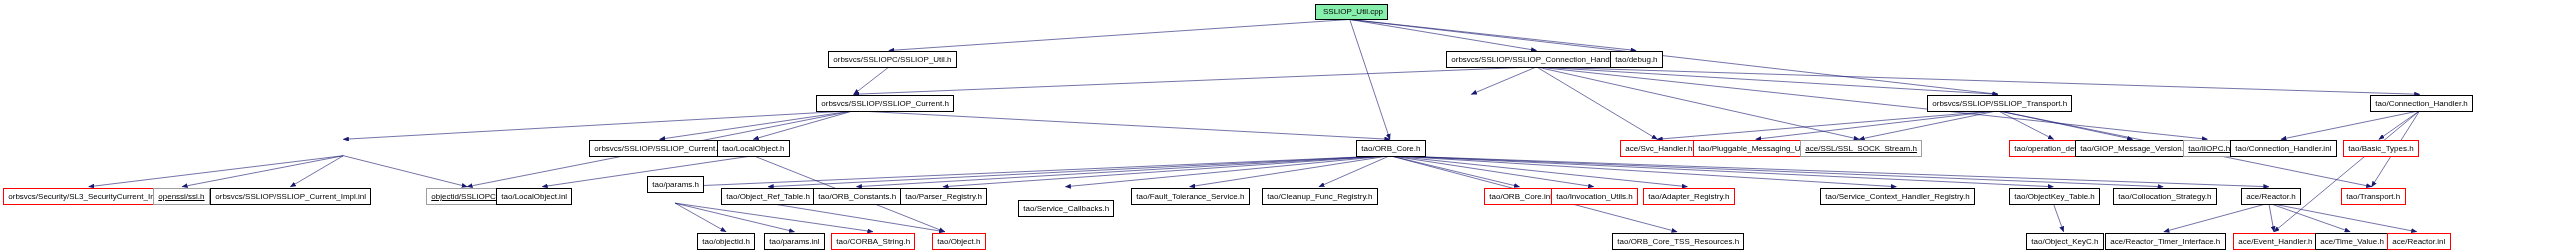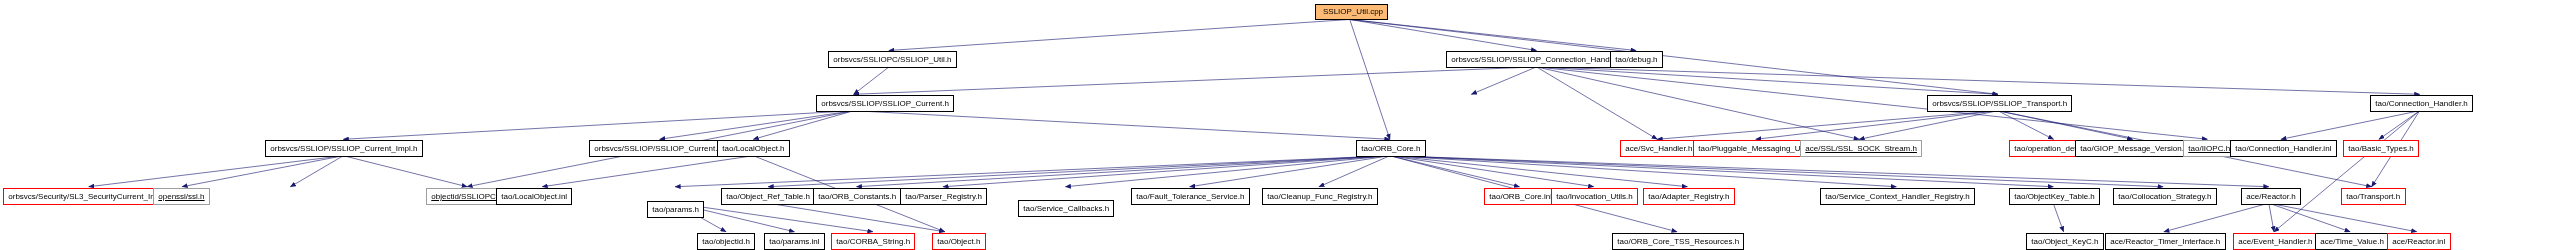--- a/index.html
+++ b/index.html
@@ -4,21 +4,21 @@
 <style>
   html,body{margin:0;padding:0;background:#ffffff;}
   .canvas{position:relative;width:2576px;height:250px;background:#ffffff;overflow:hidden;
           font-family:"Liberation Sans", sans-serif;}
   #edges{position:absolute;left:0;top:0;width:2576px;height:250px;pointer-events:none;}
   .node{position:absolute;box-sizing:border-box;border:0.6px solid #000000;background:#ffffff;
         color:#000000;font-size:8px;line-height:11px;padding:1.8px 4.3px;white-space:nowrap;
         z-index:2;cursor:pointer;}
   .b-red{border-color:#ff0000;}
   .b-gray{border-color:#9e9e9e;text-decoration:underline;}
-  .b-root{background:#fdba74;border-color:#000000;padding-left:7px;}
+  .b-root{background:#86efac;border-color:#000000;padding-left:7px;}
 </style>
 </head>
 <body>
 
 <div class="canvas">
   <svg id="edges" viewBox="0 0 4231 411" width="2576" height="250">
     <defs>
       <marker id="arrow" markerWidth="10" markerHeight="8" refX="9" refY="4" orient="auto" markerUnits="userSpaceOnUse">
         <path d="M0,0 L10,4 L0,8 z" fill="#191970"></path>
       </marker>
@@ -86,38 +86,38 @@
   <div class="node b-root" id="n-root" style="left:1315px;top:3.7px">SSLIOP_Util.cpp</div>
 
   <div class="node b-black" id="n-ssliop_util_h" style="left:828px;top:51px">orbsvcs/SSLIOPC/SSLIOP_Util.h</div>
   <div class="node b-black" id="n-ssliop_conn_handler_h" style="left:1446px;top:51px">orbsvcs/SSLIOP/SSLIOP_Connection_Handler.h</div>
   <div class="node b-black" id="n-tao_debug_h" style="left:1610px;top:51px">tao/debug.h</div>
 
   <div class="node b-black" id="n-ssliop_current_h" style="left:816px;top:95px">orbsvcs/SSLIOP/SSLIOP_Current.h</div>
   <div class="node b-black" id="n-ssliop_transport_h" style="left:1927px;top:95px">orbsvcs/SSLIOP/SSLIOP_Transport.h</div>
   <div class="node b-black" id="n-tao_connection_handler_h" style="left:2370px;top:95px">tao/Connection_Handler.h</div>
 
-  <div class="node b-black" id="n-ssliop_current_impl_h" style="left:265px;top:140px">orbsvcs/SSLIOP/SSLIOP_Current_Impl.h</div>
   <div class="node b-black" id="n-ssliop_current_inl" style="left:589px;top:140px">orbsvcs/SSLIOP/SSLIOP_Current.inl</div>
   <div class="node b-black" id="n-tao_localobject_h" style="left:717px;top:140px">tao/LocalObject.h</div>
   <div class="node b-black" id="n-tao_orb_core_h" style="left:1356px;top:140px">tao/ORB_Core.h</div>
   <div class="node b-red" id="n-ace_svc_handler_h" style="left:1620px;top:140px">ace/Svc_Handler.h</div>
   <div class="node b-red" id="n-tao_pluggable_messaging_utils_h" style="left:1693px;top:140px">tao/Pluggable_Messaging_Utils.h</div>
   <div class="node b-gray" id="n-ace_ssl_sock_stream_h" style="left:1800px;top:140px">ace/SSL/SSL_SOCK_Stream.h</div>
   <div class="node b-red" id="n-tao_operation_details_h" style="left:2009px;top:140px">tao/operation_details.h</div>
   <div class="node b-black" id="n-tao_giop_message_version_h" style="left:2075px;top:140px">tao/GIOP_Message_Version.h</div>
   <div class="node b-gray" id="n-tao_iiopc_h" style="left:2183px;top:140px">tao/IIOPC.h</div>
   <div class="node b-black" id="n-tao_connection_handler_inl" style="left:2230px;top:140px">tao/Connection_Handler.inl</div>
   <div class="node b-red" id="n-tao_basic_types_h" style="left:2343px;top:140px">tao/Basic_Types.h</div>
 
   <div class="node b-red" id="n-sl3_securitycurrent_impl_h" style="left:3px;top:188px">orbsvcs/Security/SL3_SecurityCurrent_Impl.h</div>
   <div class="node b-gray" id="n-openssl_ssl_h" style="left:153px;top:188px">openssl/ssl.h</div>
+  <div class="node b-black" id="n-ssliop_current_impl_inl" style="left:210px;top:188px">orbsvcs/SSLIOP/SSLIOP_Current_Impl.inl</div>
   <div class="node b-gray" id="n-orbsvcs_ssliopc_h" style="left:426px;top:188px">objectid/SSLIOPC.h</div>
   <div class="node b-black" id="n-tao_localobject_inl" style="left:496px;top:188px">tao/LocalObject.inl</div>
-  <div class="node b-black" id="n-tao_params_h" style="left:647px;top:201px">tao/params.h</div>
+  <div class="node b-black" id="n-tao_params_h" style="left:647px;top:176px">tao/params.h</div>
   <div class="node b-black" id="n-tao_object_ref_table_h" style="left:721px;top:188px">tao/Object_Ref_Table.h</div>
   <div class="node b-black" id="n-tao_orb_constants_h" style="left:813px;top:188px">tao/ORB_Constants.h</div>
   <div class="node b-black" id="n-tao_parser_registry_h" style="left:900px;top:188px">tao/Parser_Registry.h</div>
   <div class="node b-black" id="n-tao_service_callbacks_h" style="left:1018px;top:200px">tao/Service_Callbacks.h</div>
   <div class="node b-black" id="n-tao_fault_tolerance_service_h" style="left:1131px;top:188px">tao/Fault_Tolerance_Service.h</div>
   <div class="node b-black" id="n-tao_cleanup_func_registry_h" style="left:1262px;top:188px">tao/Cleanup_Func_Registry.h</div>
   <div class="node b-red" id="n-tao_orb_core_inl" style="left:1484px;top:188px">tao/ORB_Core.inl</div>
   <div class="node b-red" id="n-tao_invocation_utils_h" style="left:1551px;top:188px">tao/Invocation_Utils.h</div>
   <div class="node b-red" id="n-tao_adapter_registry_h" style="left:1643px;top:188px">tao/Adapter_Registry.h</div>
   <div class="node b-black" id="n-tao_service_context_handler_registry_h" style="left:1820px;top:188px">tao/Service_Context_Handler_Registry.h</div>

